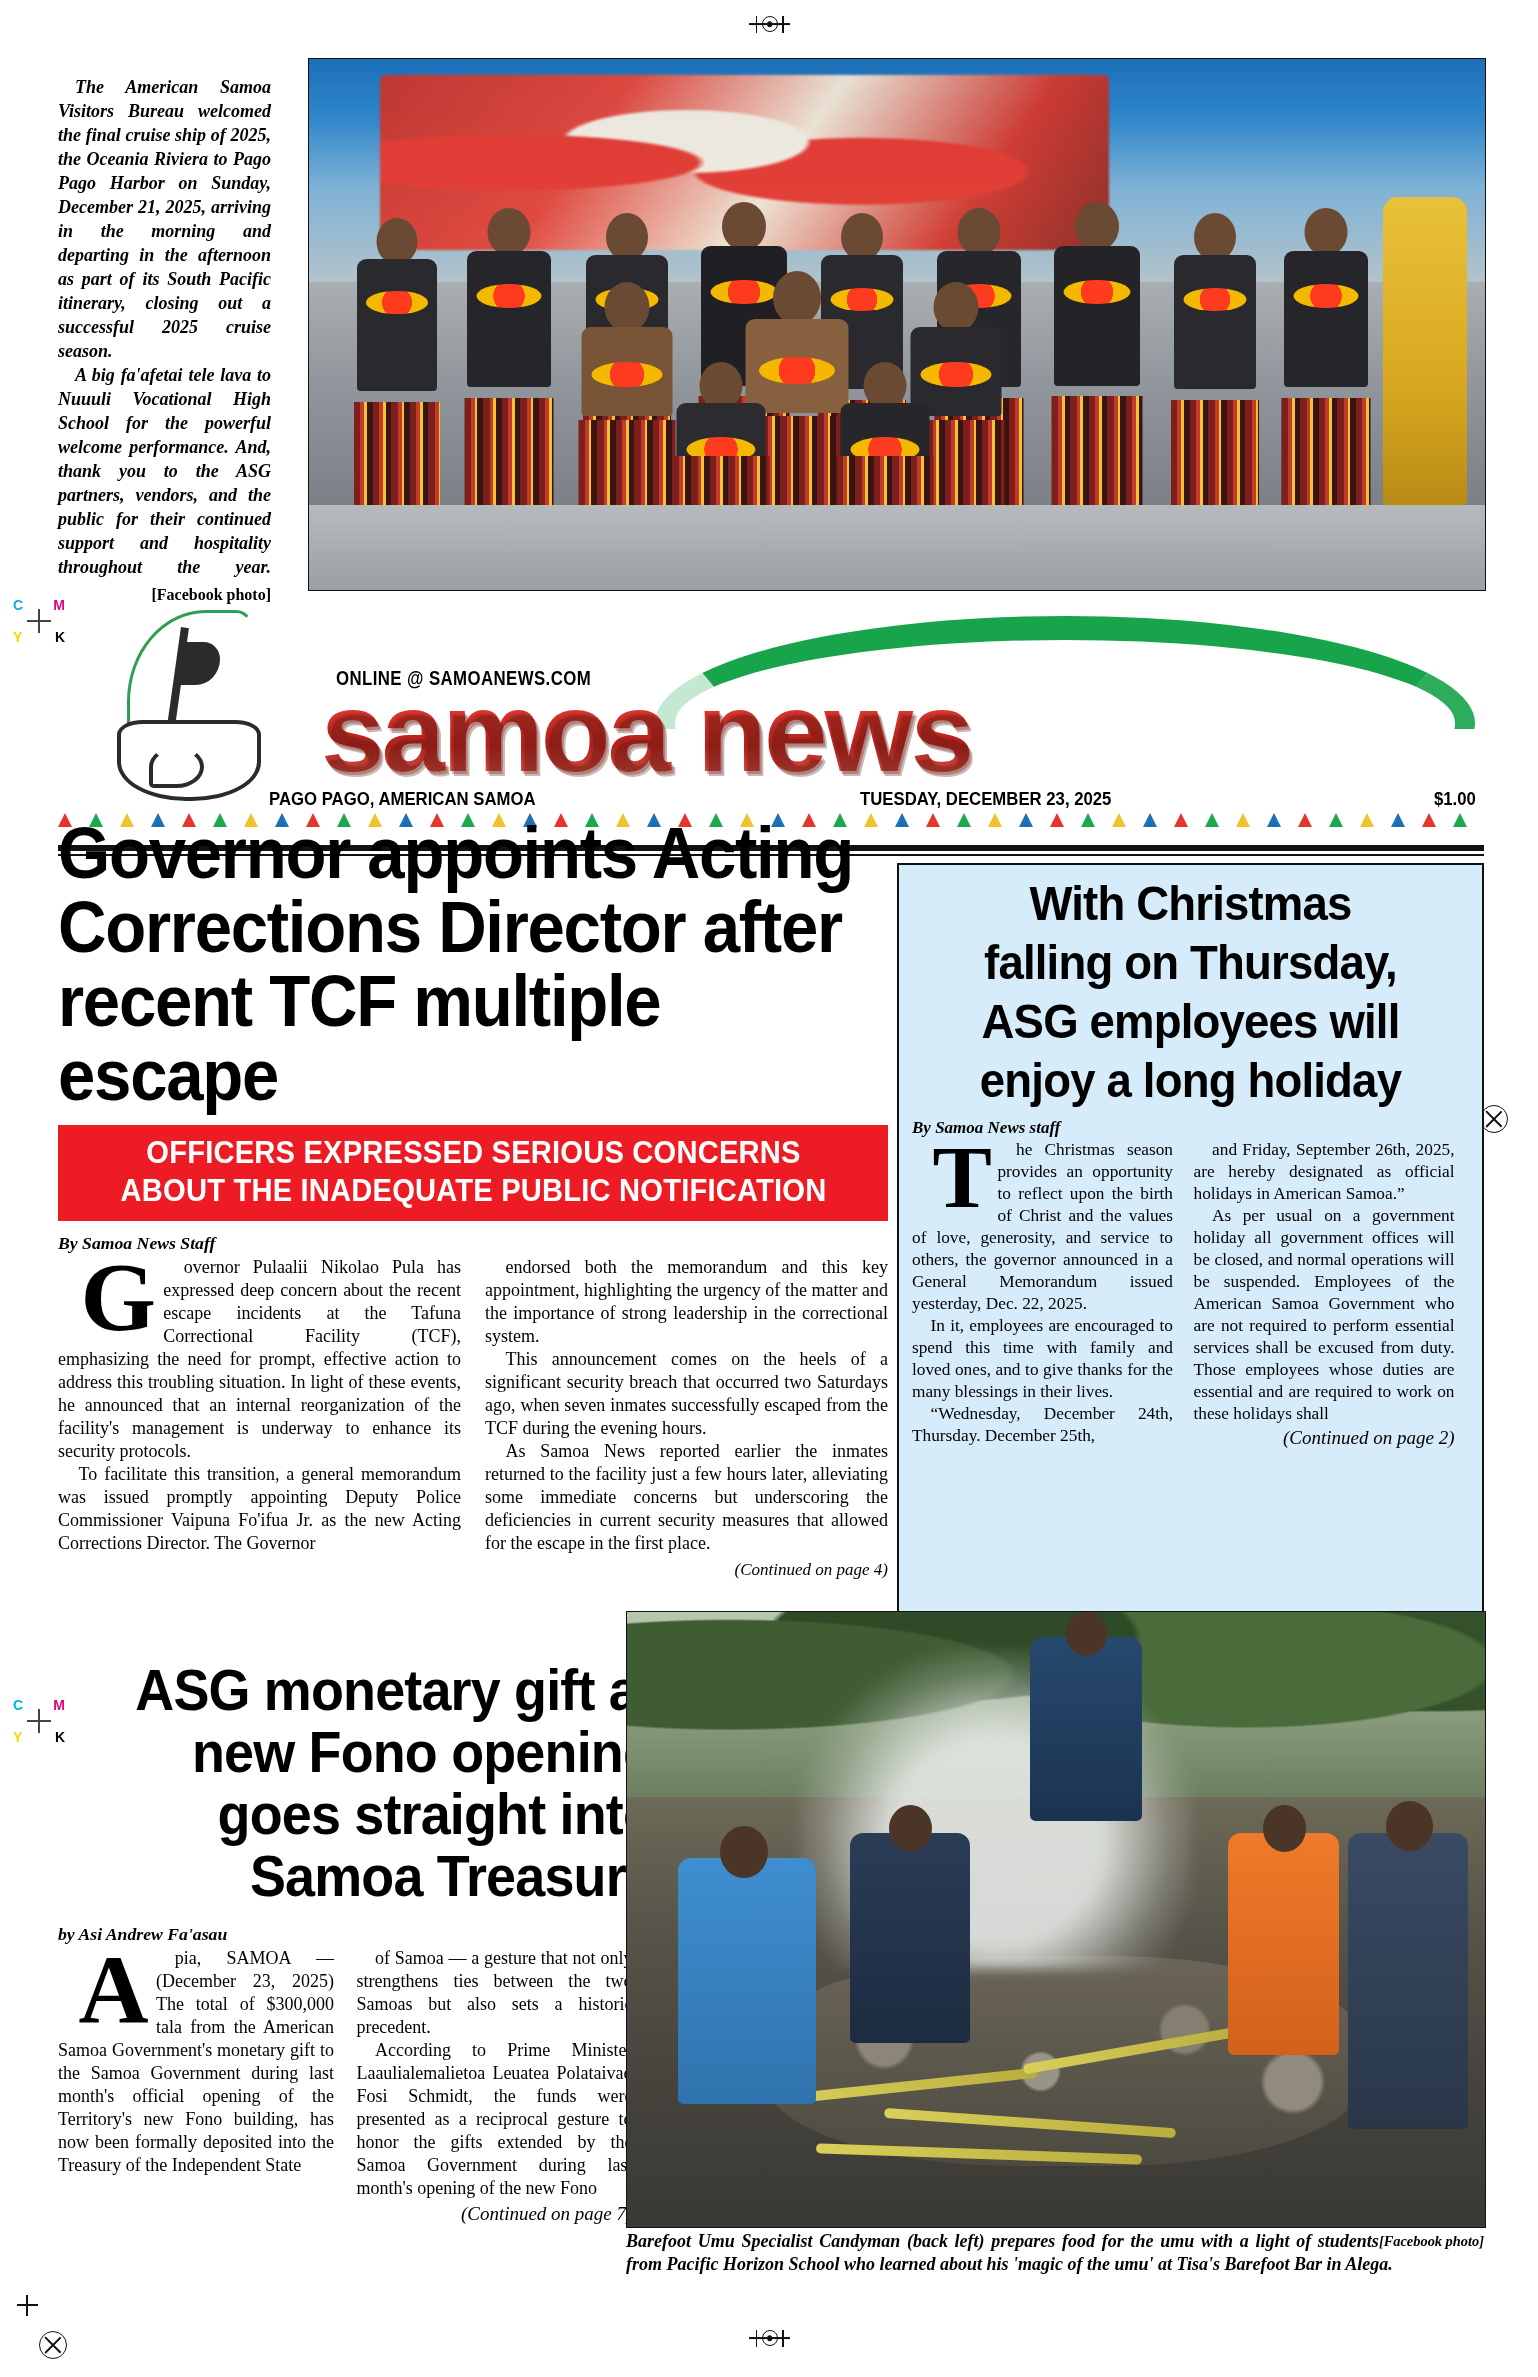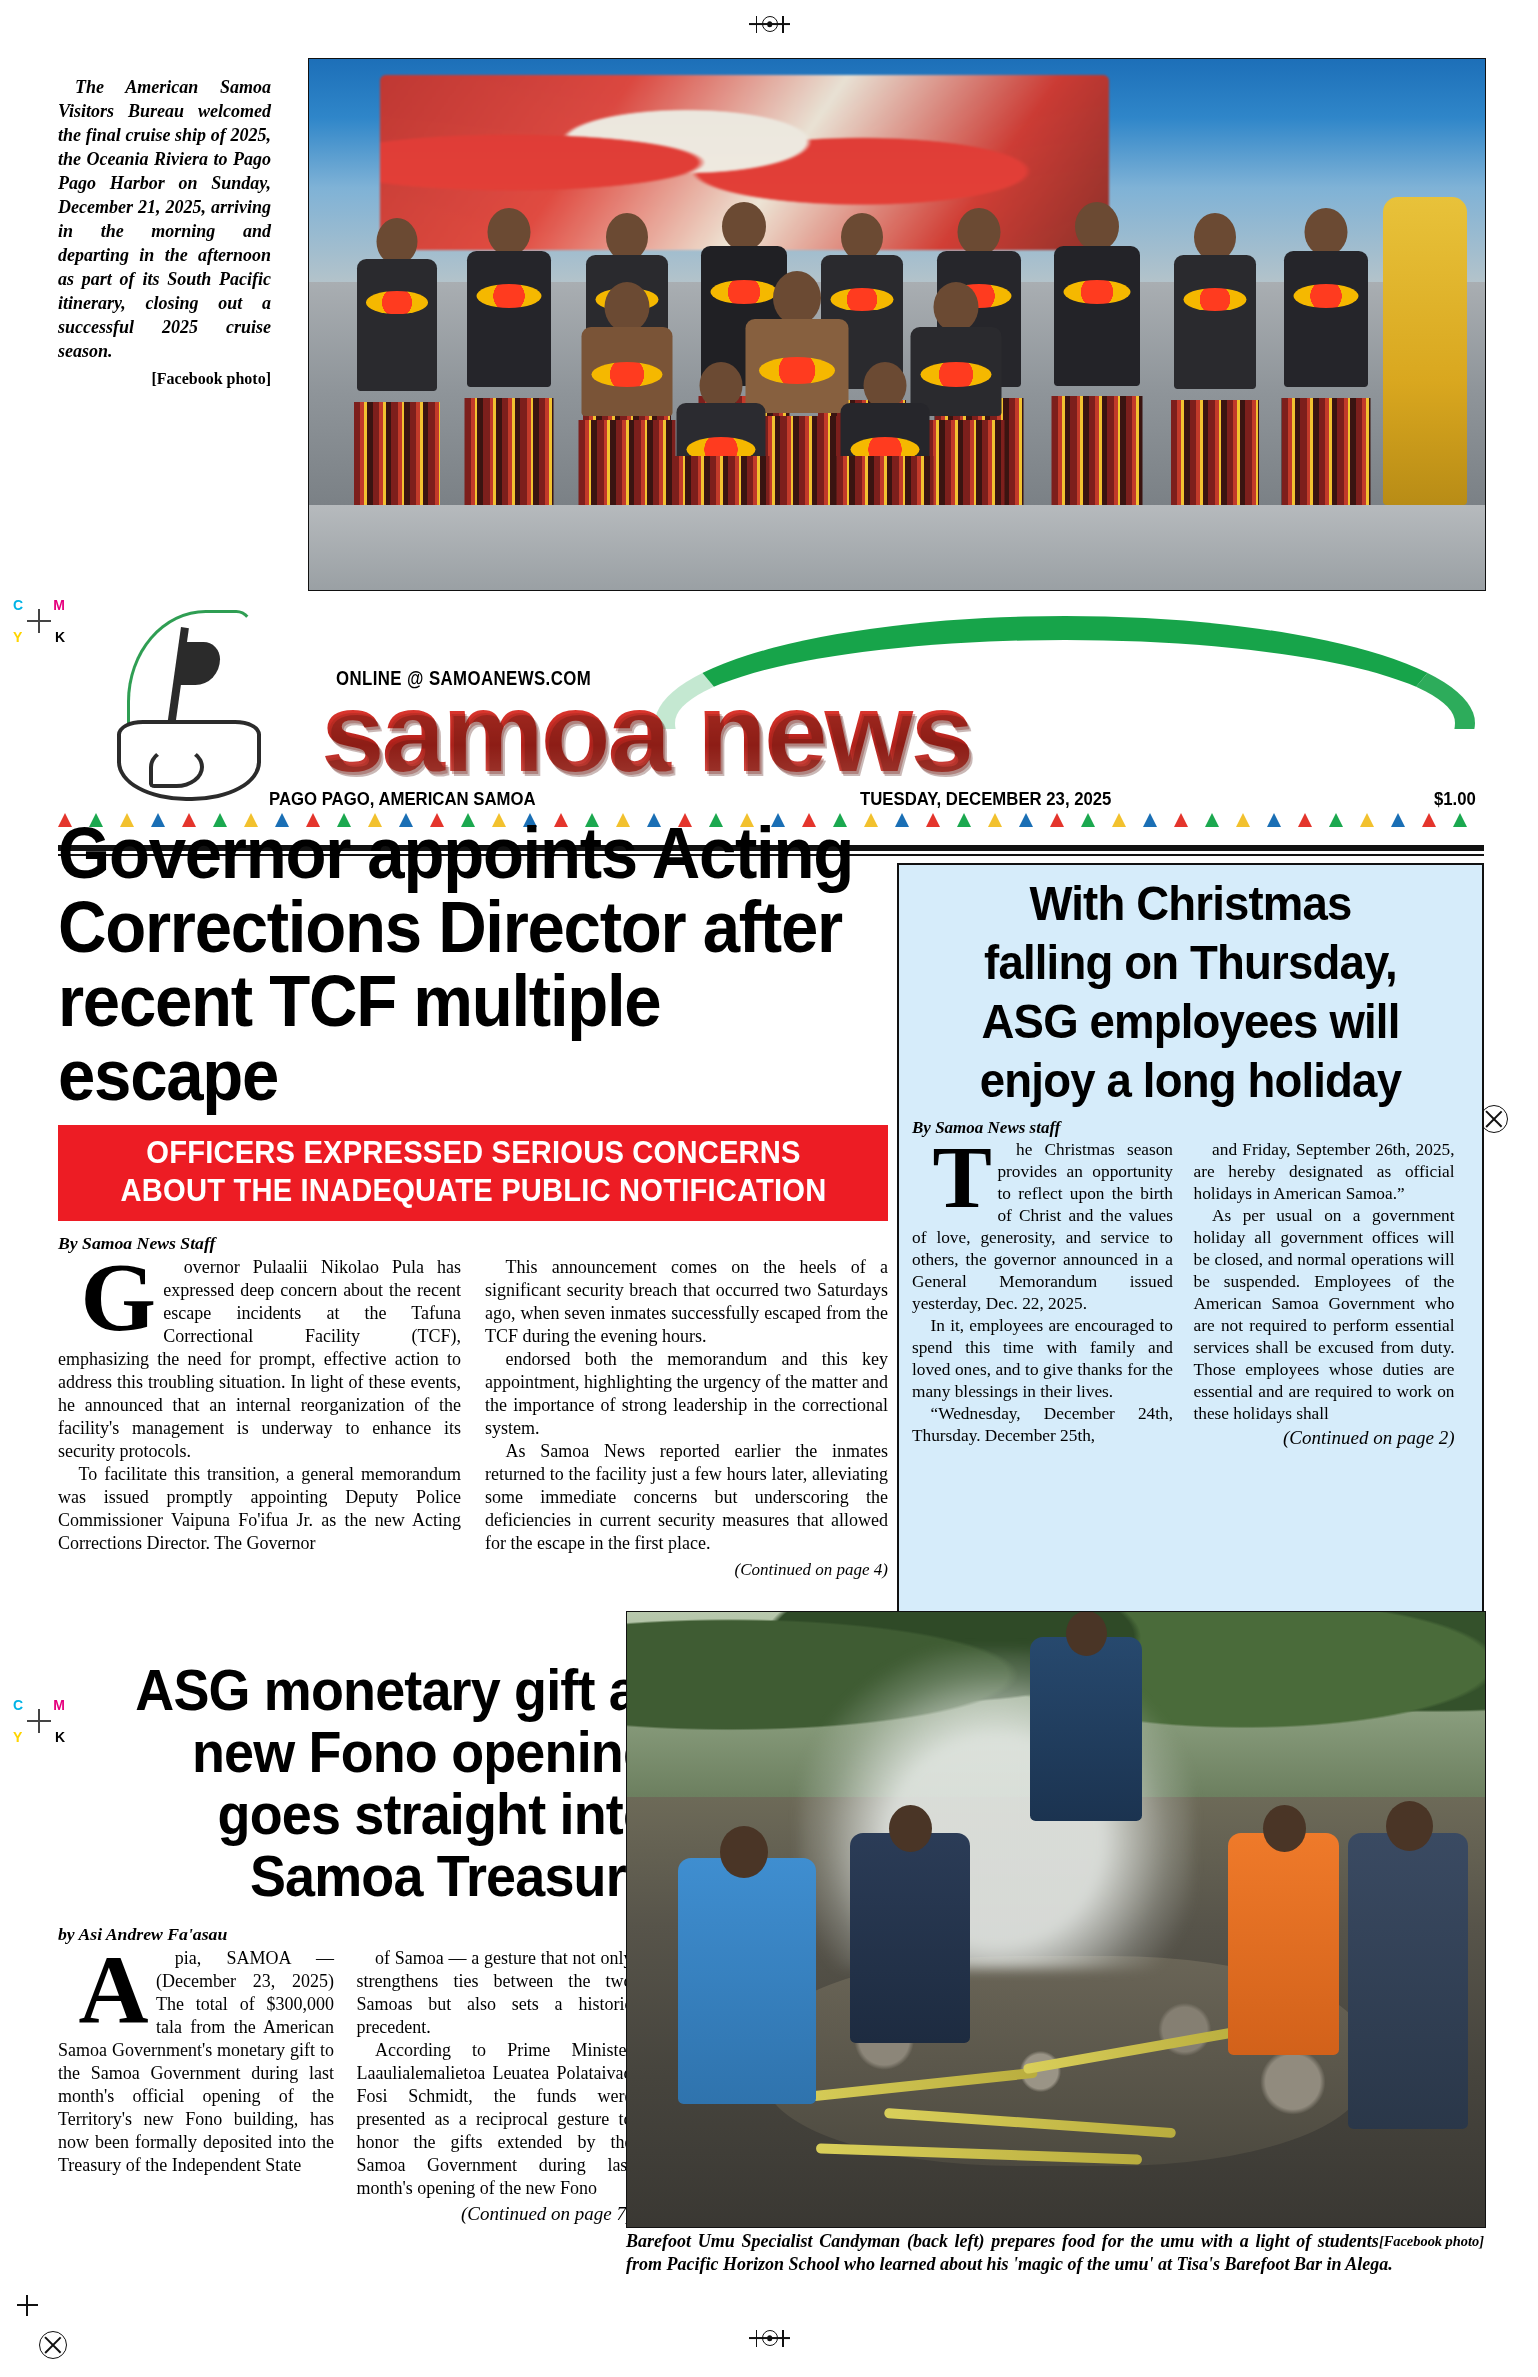--- a/index.html
+++ b/index.html
@@ -237,20 +237,21 @@
     <span class="c">C</span>
     <span class="m">M</span>
     <span class="y">Y</span>
     <span class="k">K</span>
     <span class="cross"></span>
   </div>
 
   <div class="teaser">
     <div class="teaser-cap">
       <p>The American Samoa Visitors Bureau welcomed the final cruise ship of 2025, the Oceania Riviera to Pago Pago Harbor on Sunday, December 21, 2025, arriving in the morning and departing in the afternoon as part of its South Pacific itinerary, closing out a successful 2025 cruise season.</p>
+      <p>A big fa'afetai tele lava to Nuuuli Vocational High School for the powerful welcome performance. And, thank you to the ASG partners, vendors, and the public for their continued support and hospitality throughout the year.</p>
       <div class="teaser-credit">[Facebook photo]</div>
     </div>
 
     <div class="teaser-photo">
       <div class="p1-wall"></div>
       <div class="p1-mural"></div>
       <div class="p1-ground"></div>
       <div class="p1-floor"></div>
 
       <div class="fig" style="left:3%;width:9%;height:54%;">
@@ -422,22 +423,22 @@
     </div>
     <div class="byline">By Samoa News Staff</div>
     <div class="cols2">
       <div class="col">
         <p>
           <span class="dropcap">G</span><span>overnor Pulaalii Nikolao Pula has expressed deep concern about the recent escape incidents at the Tafuna Correctional Facility (TCF), emphasizing the need for prompt, effective action to address this troubling situation. In light of these events, he announced that an internal reorganization of the facility's management is underway to enhance its security protocols.</span>
         </p>
         <p>To facilitate this transition, a general memorandum was issued promptly appointing Deputy Police Commissioner Vaipuna Fo'ifua Jr. as the new Acting Corrections Director. The Governor</p>
       </div>
       <div class="col">
+        <p>endorsed both the memorandum and this key appointment, highlighting the urgency of the matter and the importance of strong leadership in the correctional system.</p>
         <p>This announcement comes on the heels of a significant security breach that occurred two Saturdays ago, when seven inmates successfully escaped from the TCF during the evening hours.</p>
-        <p>endorsed both the memorandum and this key appointment, highlighting the urgency of the matter and the importance of strong leadership in the correctional system.</p>
         <p>As Samoa News reported earlier the inmates returned to the facility just a few hours later, alleviating some immediate concerns but underscoring the deficiencies in current security measures that allowed for the escape in the first place.</p>
         <span class="jump">(Continued on page 4)</span>
       </div>
     </div>
   </div>
 
   <div class="sidebox">
     <h2>
       <div>With Christmas</div>
       <div>falling on Thursday,</div>

